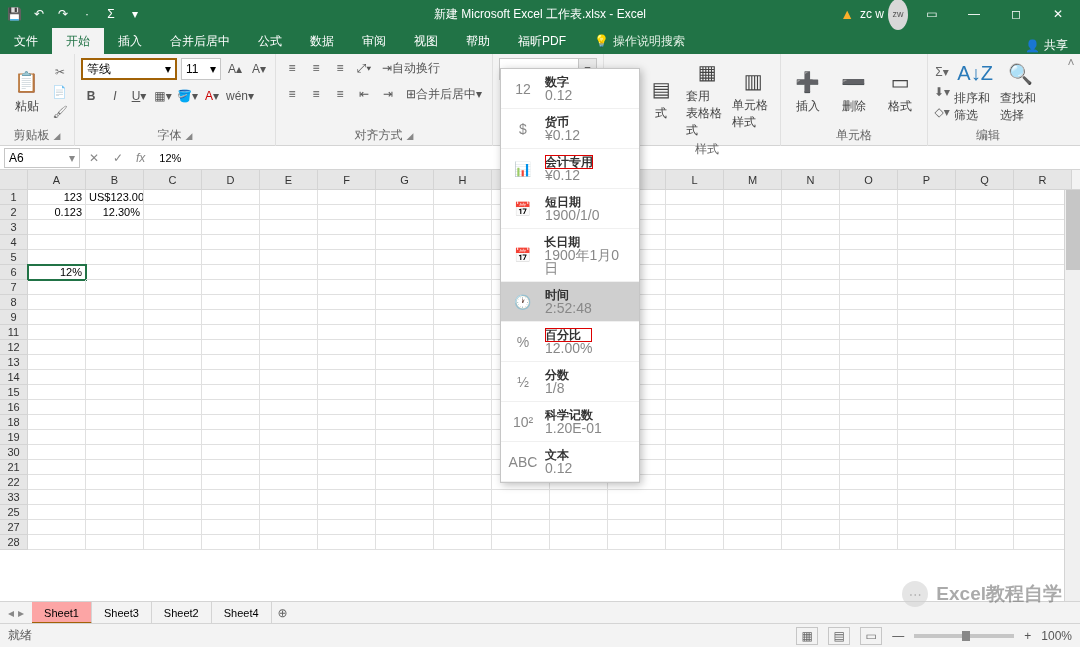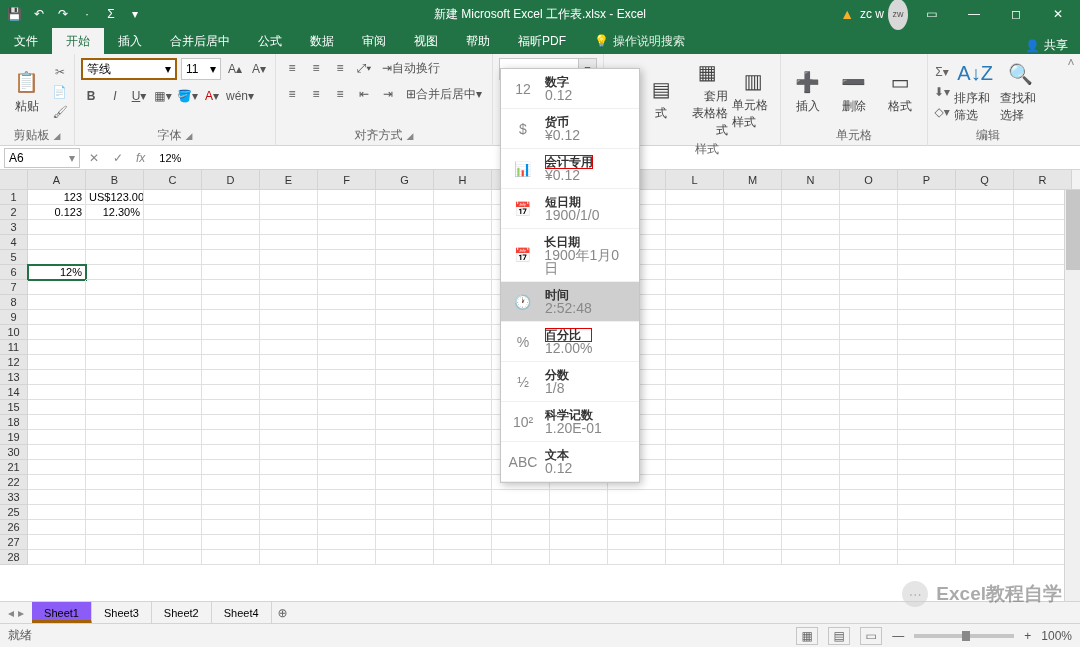--- a/index.html
+++ b/index.html
@@ -45,21 +45,21 @@
 .corner{width:28px;border-right:1px solid #d4d4d4;background:#e6e6e6}
 .ch{width:58px;border-right:1px solid #d4d4d4;text-align:center;line-height:20px;color:#333;font-size:11px;background:#e6e6e6}
 .rows{}
 .row{display:flex;height:15px}
 .rh{width:28px;border-right:1px solid #d4d4d4;border-bottom:1px solid #d4d4d4;text-align:center;line-height:15px;color:#333;font-size:11px;background:#e6e6e6}
 .cell{width:58px;border-right:1px solid #e0e0e0;border-bottom:1px solid #e0e0e0;font-size:11px;line-height:15px;padding:0 3px;text-align:right;overflow:hidden;white-space:nowrap}
 .cell.sel{outline:2px solid #217346;outline-offset:-1px;background:#fff}
 .sheets{position:absolute;left:0;right:0;bottom:24px;height:22px;background:#f3f3f3;border-top:1px solid #d4d4d4;display:flex;align-items:center}
 .sheet-nav{display:flex;gap:4px;padding:0 8px;color:#888}
 .sheet-tab{padding:0 12px;height:22px;line-height:22px;border-right:1px solid #d4d4d4;font-size:11px;position:relative}
-.sheet-tab.active{background:#8b5cf6;border-bottom:4px solid #a16207}
+.sheet-tab.active{background:#fca5a5;border-bottom:2px solid #a16207}
 .add-sheet{width:22px;text-align:center;color:#666}
 .status{position:absolute;left:0;right:0;bottom:0;height:24px;background:#f3f3f3;border-top:1px solid #d4d4d4;display:flex;align-items:center;padding:0 8px;font-size:11px;color:#555}
 .status-right{margin-left:auto;display:flex;align-items:center;gap:10px}
 .view-btn{width:22px;height:18px;border:1px solid #c6c6c6;display:flex;align-items:center;justify-content:center;color:#666}
 .zoom-slider{width:100px;height:4px;background:#c6c6c6;position:relative}
 .zoom-thumb{position:absolute;left:48px;top:-3px;width:8px;height:10px;background:#888}
 .dropdown{position:absolute;top:68px;left:500px;width:140px;background:#fff;border:1px solid #c6c6c6;box-shadow:2px 2px 8px rgba(0,0,0,0.25);z-index:50}
 .dd-item{display:flex;align-items:center;gap:8px;padding:6px 8px;border-bottom:1px solid #f0f0f0}
 .dd-item.selected{background:#cfcfcf}
 .dd-icon{width:28px;height:24px;display:flex;align-items:center;justify-content:center;color:#888;font-size:14px}
@@ -212,21 +212,21 @@
   </div>
 
   <div class="group" style="margin-left:30px">
     <div class="group-body">
       <div class="big-btn">
           <div class="big-icon">▤</div>
           <span>式</span>
         </div>
       <div class="big-btn">
           <div class="big-icon">▦</div>
-          <span style="white-space:pre-line;text-align:right">套用
+          <span style="white-space:pre-line;text-align:left">套用
 表格格式</span>
         </div>
       <div class="big-btn">
           <div class="big-icon">▥</div>
           <span>单元格样式</span>
         </div>
     </div>
     <div class="group-label">
         <span>样式</span>
       </div>
@@ -491,41 +491,20 @@
         <div class="cell"></div>
         <div class="cell"></div>
         <div class="cell"></div>
         <div class="cell"></div>
         <div class="cell"></div>
         <div class="cell"></div>
         <div class="cell"></div>
         <div class="cell"></div>
       </div>
       <div class="row">
-        <div class="rh">10</div>
-        <div class="cell"></div>
-        <div class="cell"></div>
-        <div class="cell"></div>
-        <div class="cell"></div>
-        <div class="cell"></div>
-        <div class="cell"></div>
-        <div class="cell"></div>
-        <div class="cell"></div>
-        <div class="cell"></div>
-        <div class="cell"></div>
-        <div class="cell"></div>
-        <div class="cell"></div>
-        <div class="cell"></div>
-        <div class="cell"></div>
-        <div class="cell"></div>
-        <div class="cell"></div>
-        <div class="cell"></div>
-        <div class="cell"></div>
-      </div>
-      <div class="row">
         <div class="rh">11</div>
         <div class="cell"></div>
         <div class="cell"></div>
         <div class="cell"></div>
         <div class="cell"></div>
         <div class="cell"></div>
         <div class="cell"></div>
         <div class="cell"></div>
         <div class="cell"></div>
         <div class="cell"></div>
@@ -617,20 +596,41 @@
         <div class="cell"></div>
         <div class="cell"></div>
         <div class="cell"></div>
         <div class="cell"></div>
         <div class="cell"></div>
         <div class="cell"></div>
         <div class="cell"></div>
         <div class="cell"></div>
       </div>
       <div class="row">
+        <div class="rh">16</div>
+        <div class="cell"></div>
+        <div class="cell"></div>
+        <div class="cell"></div>
+        <div class="cell"></div>
+        <div class="cell"></div>
+        <div class="cell"></div>
+        <div class="cell"></div>
+        <div class="cell"></div>
+        <div class="cell"></div>
+        <div class="cell"></div>
+        <div class="cell"></div>
+        <div class="cell"></div>
+        <div class="cell"></div>
+        <div class="cell"></div>
+        <div class="cell"></div>
+        <div class="cell"></div>
+        <div class="cell"></div>
+        <div class="cell"></div>
+      </div>
+      <div class="row">
         <div class="rh">18</div>
         <div class="cell"></div>
         <div class="cell"></div>
         <div class="cell"></div>
         <div class="cell"></div>
         <div class="cell"></div>
         <div class="cell"></div>
         <div class="cell"></div>
         <div class="cell"></div>
         <div class="cell"></div>
@@ -744,41 +744,20 @@
         <div class="cell"></div>
         <div class="cell"></div>
         <div class="cell"></div>
         <div class="cell"></div>
         <div class="cell"></div>
         <div class="cell"></div>
         <div class="cell"></div>
       </div>
       <div class="row">
         <div class="rh">25</div>
-        <div class="cell"></div>
-        <div class="cell"></div>
-        <div class="cell"></div>
-        <div class="cell"></div>
-        <div class="cell"></div>
-        <div class="cell"></div>
-        <div class="cell"></div>
-        <div class="cell"></div>
-        <div class="cell"></div>
-        <div class="cell"></div>
-        <div class="cell"></div>
-        <div class="cell"></div>
-        <div class="cell"></div>
-        <div class="cell"></div>
-        <div class="cell"></div>
-        <div class="cell"></div>
-        <div class="cell"></div>
-        <div class="cell"></div>
-      </div>
-      <div class="row">
-        <div class="rh">26</div>
         <div class="cell"></div>
         <div class="cell"></div>
         <div class="cell"></div>
         <div class="cell"></div>
         <div class="cell"></div>
         <div class="cell"></div>
         <div class="cell"></div>
         <div class="cell"></div>
         <div class="cell"></div>
         <div class="cell"></div>

